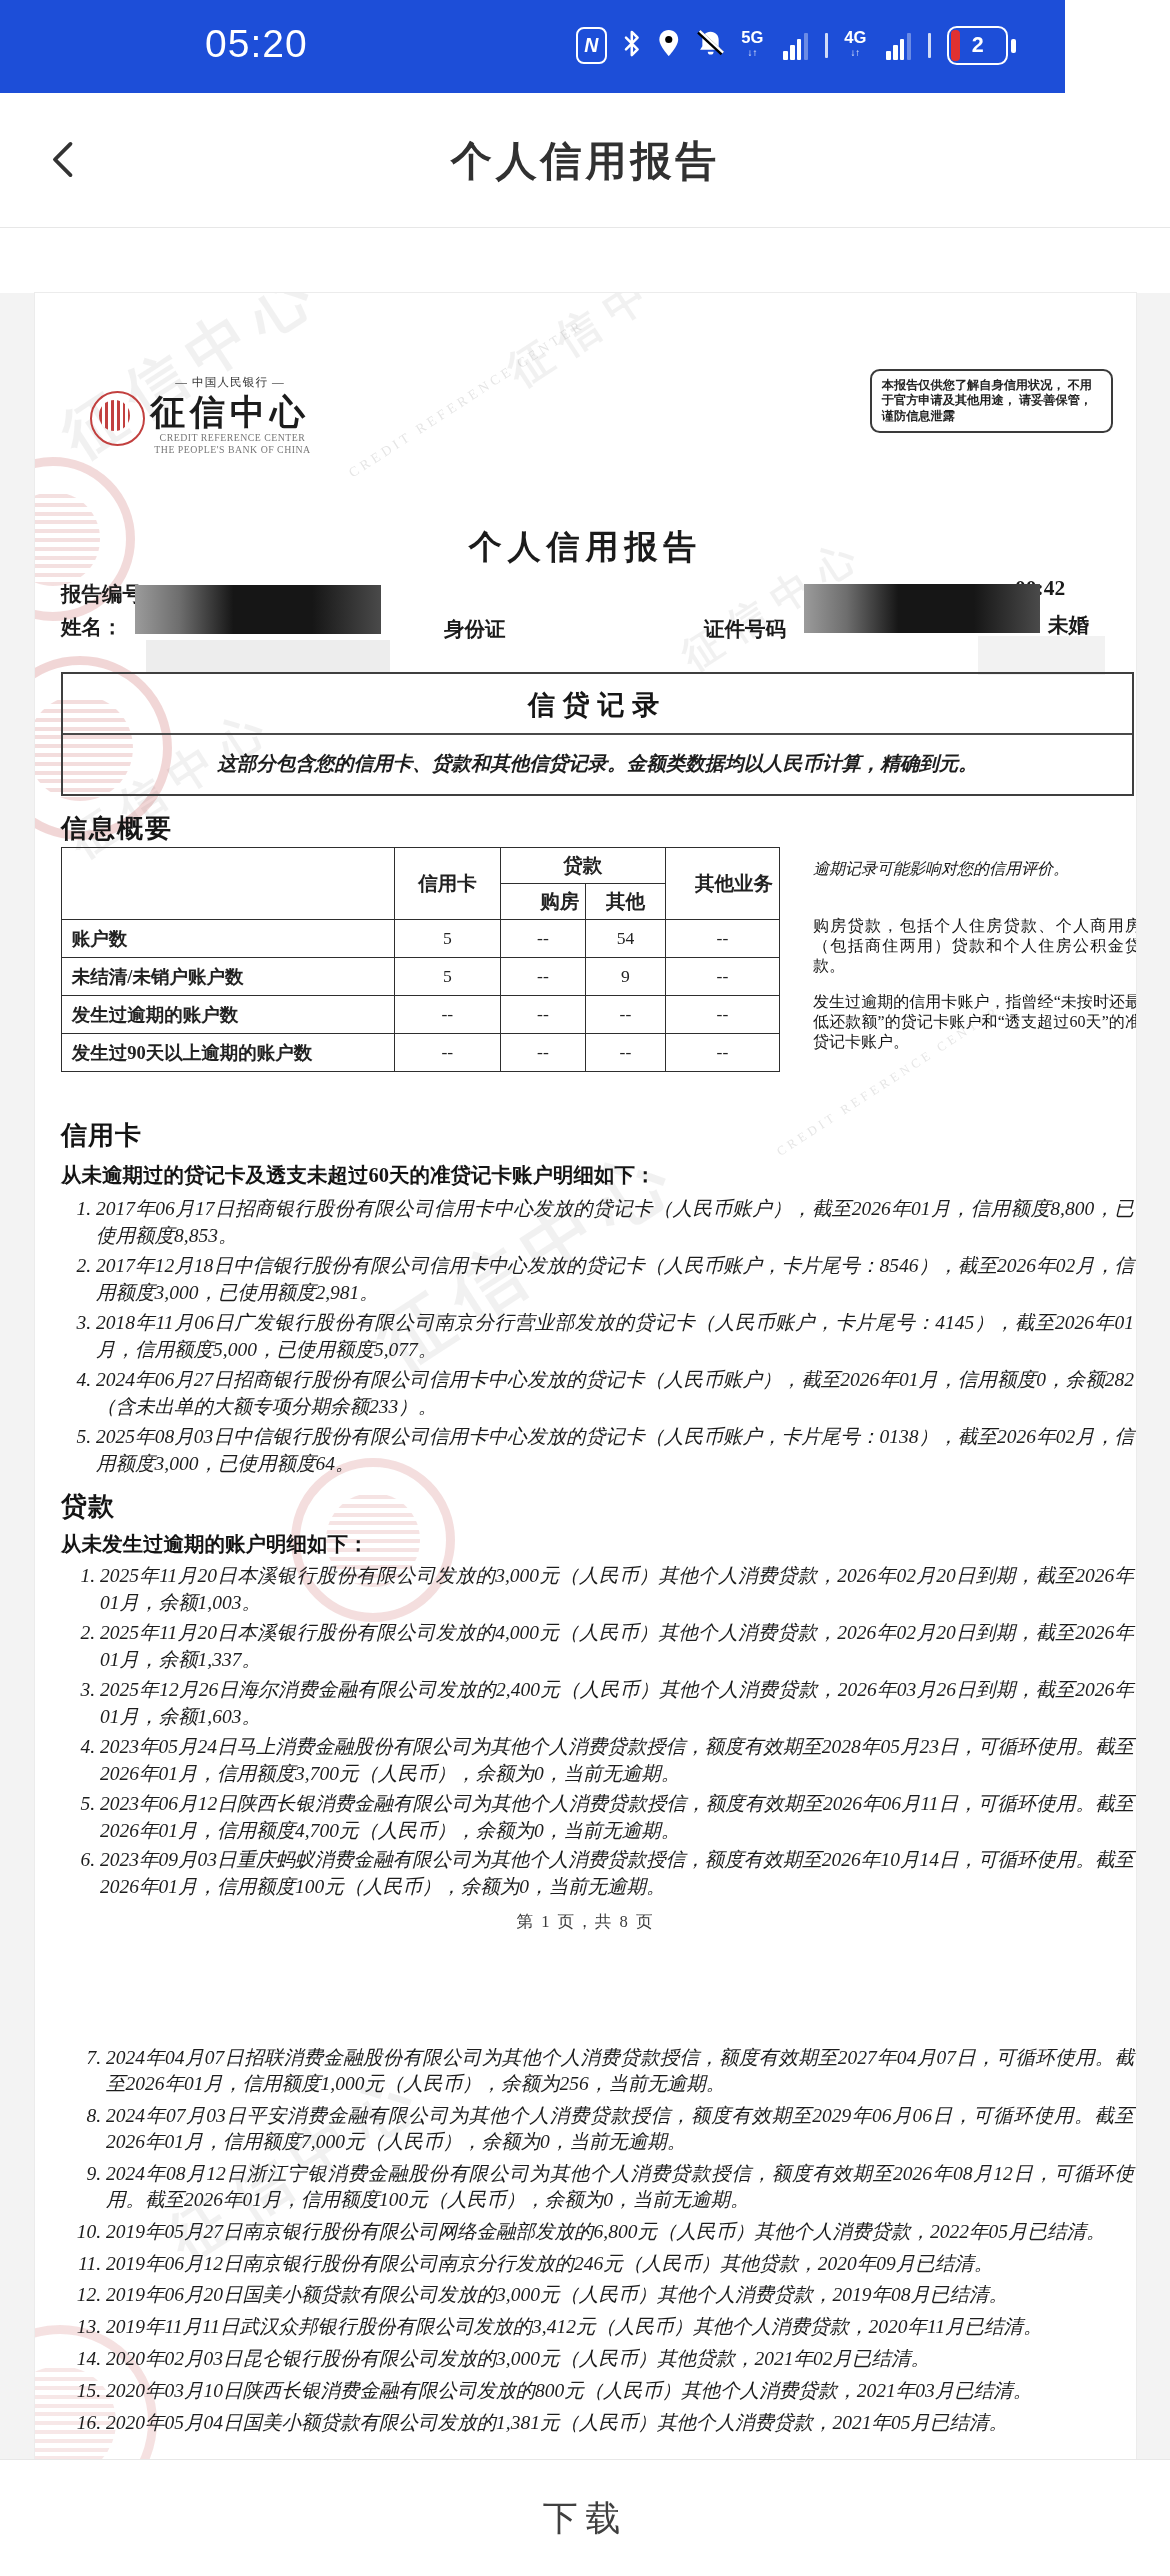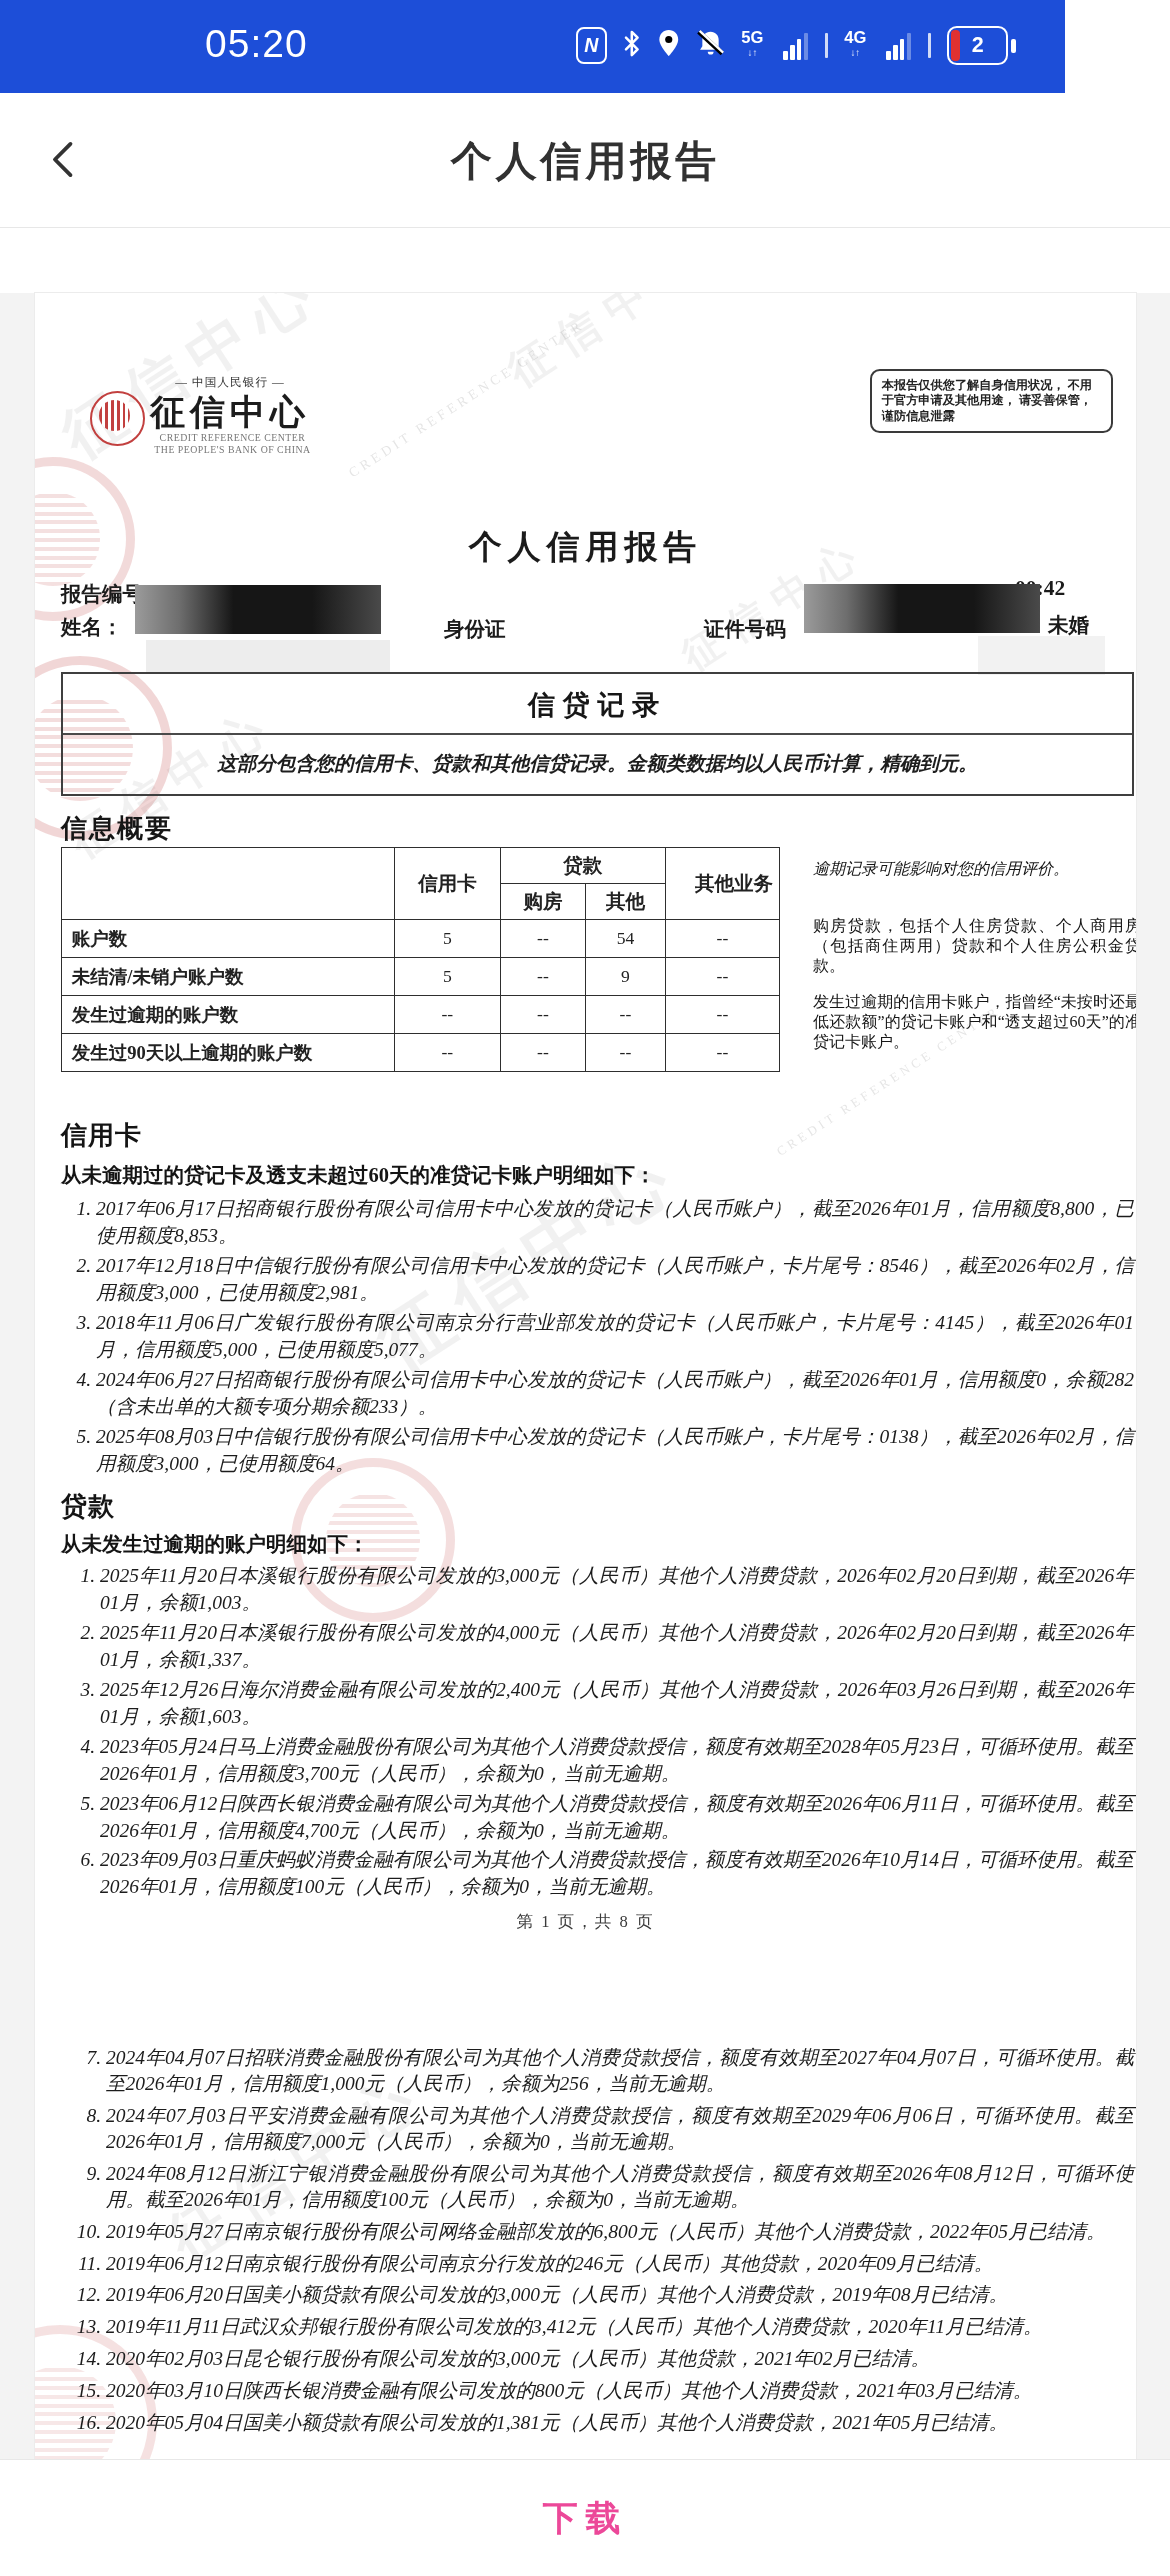--- a/index.html
+++ b/index.html
@@ -78,21 +78,21 @@
   .cb-desc{text-align:center;font-style:italic;font-weight:bold;font-size:19.5px;padding:14.6px 0 16.6px;color:#1d1d1d;}
   
   .sum-heading{left:26px;top:518px;font-size:26px;font-weight:bold;letter-spacing:2px;color:#161616;}
   .sum-table{left:26px;top:554px;}
   table{border-collapse:collapse;}
   .sum-table table{width:719px;}
   .sum-table th,.sum-table td{border:1.5px solid #2e2e2e;padding:0 5.9px;}
   .sum-table th{font-size:19.5px;font-weight:bold;height:35px;}
   .sum-table td.lbl{font-size:18.5px;font-weight:bold;text-align:left;padding-left:9.8px;height:37px;}
   .sum-table td.val{font-size:17.6px;text-align:center;height:37px;}
-  .col-lbl{width:351px;} .col-cc{width:101px;} .col-h{width:78px;} .col-o{width:72px;} .col-ob{width:110px;text-align:right;}
+  .col-lbl{width:351px;} .col-cc{width:101px;} .col-h{width:78px;text-align:right;} .col-o{width:72px;} .col-ob{width:110px;text-align:right;}
   
   .side-note{left:778px;width:328px;font-size:16px;line-height:20px;color:#161616;text-align:justify;}
   .sn1{top:566px;font-style:italic;} .sn2{top:623px;} .sn3{top:699px;}
   
   .sec-heading{font-size:26px;font-weight:bold;color:#141414;letter-spacing:1px;}
   .sec-intro{font-size:20.5px;font-weight:bold;color:#141414;}
   .cc-heading{left:26px;top:825px;}
   .cc-intro{left:26px;top:868px;}
   .cc-list{left:26px;top:902px;width:1073px;}
   ol{margin:0;padding-left:35px;}
@@ -100,21 +100,21 @@
   .loan-heading{left:26px;top:1196px;}
   .loan-intro{left:26px;top:1237px;}
   .loan-list1{left:26px;top:1269px;width:1073px;}
   .loan-list1 ol{padding-left:39px;}
   .page-footer{left:0;top:1618px;width:100%;text-align:center;font-size:16.6px;color:#3a3a3a;letter-spacing:2px;}
   .loan-list2{left:26px;top:1752px;width:1073px;}
   .loan-list2 ol{padding-left:45px;}
   .loan-list2 li{margin-bottom:5.9px;line-height:26px;}
   
   .bottom-bar{position:absolute;left:0;top:2459px;width:1171px;height:117px;background:#fff;border-top:1px solid #e8e8e8;display:flex;align-items:center;justify-content:center;}
-  .download-button{font-size:35px;font-weight:bold;color:#ec4899;letter-spacing:7.8px;cursor:pointer;font-family:"Liberation Sans",sans-serif;}
+  .download-button{font-size:35px;font-weight:normal;color:#404040;letter-spacing:7.8px;cursor:pointer;font-family:"Liberation Sans",sans-serif;}
 </style>
 </head>
 <body>
 
 <div class="status-bar">
   <span class="sb-time">05:20</span>
   <div class="sb-icons">
     <span class="ic-nfc"></span>
     <span>
       <svg viewBox="0 0 18 30" width="17.6" height="29">

